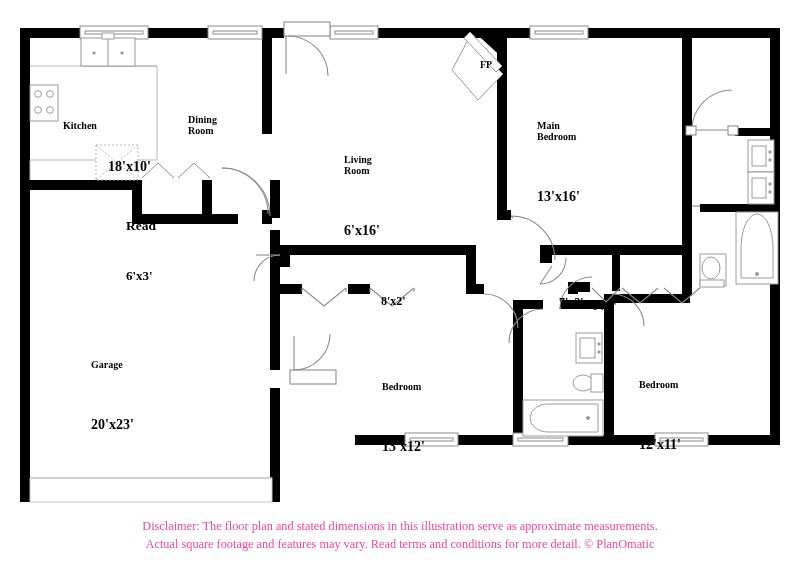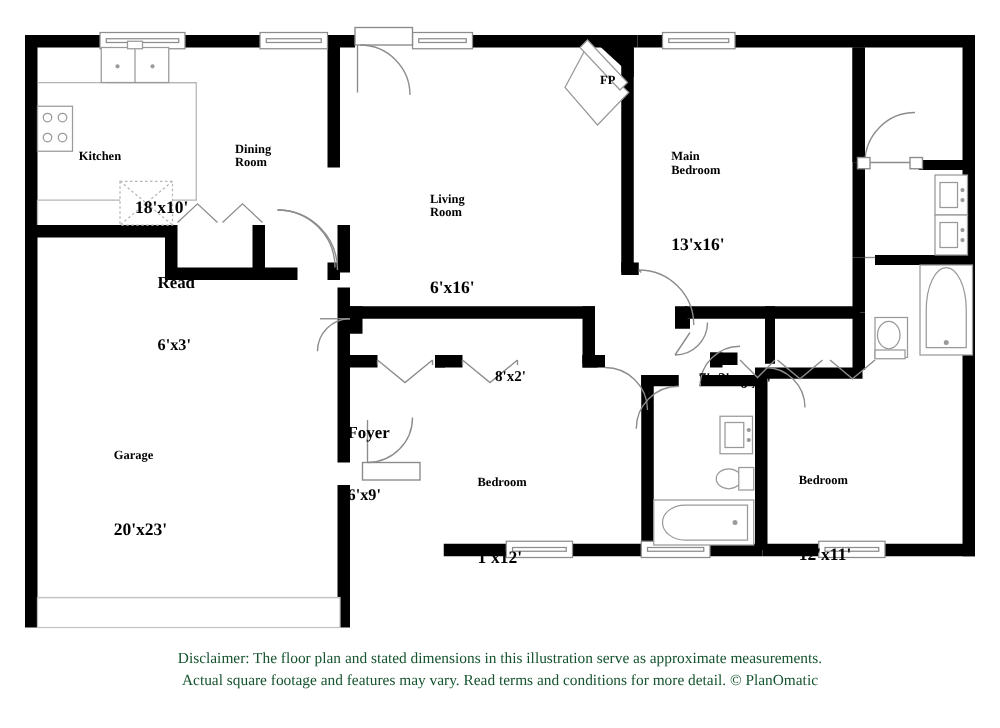--- a/index.html
+++ b/index.html
@@ -46,21 +46,21 @@
   .sz-sm .rl-dim  { font-size: 12px; }
   .sz-fp  { font-size: 10px; font-weight: bold; }
   #disclaimer {
     position: absolute;
     left: 0;
     top: 518px;
     width: 800px;
     text-align: center;
     font-family: "Liberation Serif", serif;
     font-size: 12.3px;
-    color: #14532d;
+    color: #ec4899;
     line-height: 1.45;
   }
   #disclaimer div { display: block; }
 </style>
 </head>
 <body>
 
 <div id="plan-root">
 
   <svg id="floorplan" viewBox="0 0 800 582" xmlns="http://www.w3.org/2000/svg">
@@ -332,36 +332,32 @@
   <div class="room-label sz-md" style="left:126px; top:182px; width:80px;">
     <span class="rl-name">Read</span>
     <span class="rl-dim">6'x3'</span>
   </div>
 
   <div class="room-label sz-lg" style="left:91px; top:323px; width:120px;">
     <span class="rl-name">Garage</span>
     <span class="rl-dim">20'x23'</span>
   </div>
 
-  <div class="room-label sz-md" style="left:278px; top:302px; width:80px;">
-    <span class="rl-name">Foyer</span>
-    <span class="rl-dim">6'x9'</span>
-  </div>
 
   <div class="room-label sz-lg" style="left:382px; top:345px; width:110px;">
     <span class="rl-name">Bedroom</span>
-    <span class="rl-dim">1'x12'</span>
+    <span class="rl-dim">13'x12'</span>
   </div>
 
   <div class="room-label sz-lg" style="left:639px; top:343px; width:110px;">
     <span class="rl-name">Bedroom</span>
     <span class="rl-dim">12'x11'</span>
   </div>
 
-  <div class="room-label sz-sm" style="left:396px; top:259px; width:60px;">
+  <div class="room-label sz-sm" style="left:381px; top:259px; width:60px;">
     <span class="rl-dim">8'x2'</span>
   </div>
 
   <div class="room-label sz-sm" style="left:559px; top:260px; width:60px;">
     <span class="rl-dim">7'x2'</span>
   </div>
 
   <div class="room-label sz-sm" style="left:592px; top:264px; width:60px;">
     <span class="rl-dim">6'x2'</span>
   </div>

